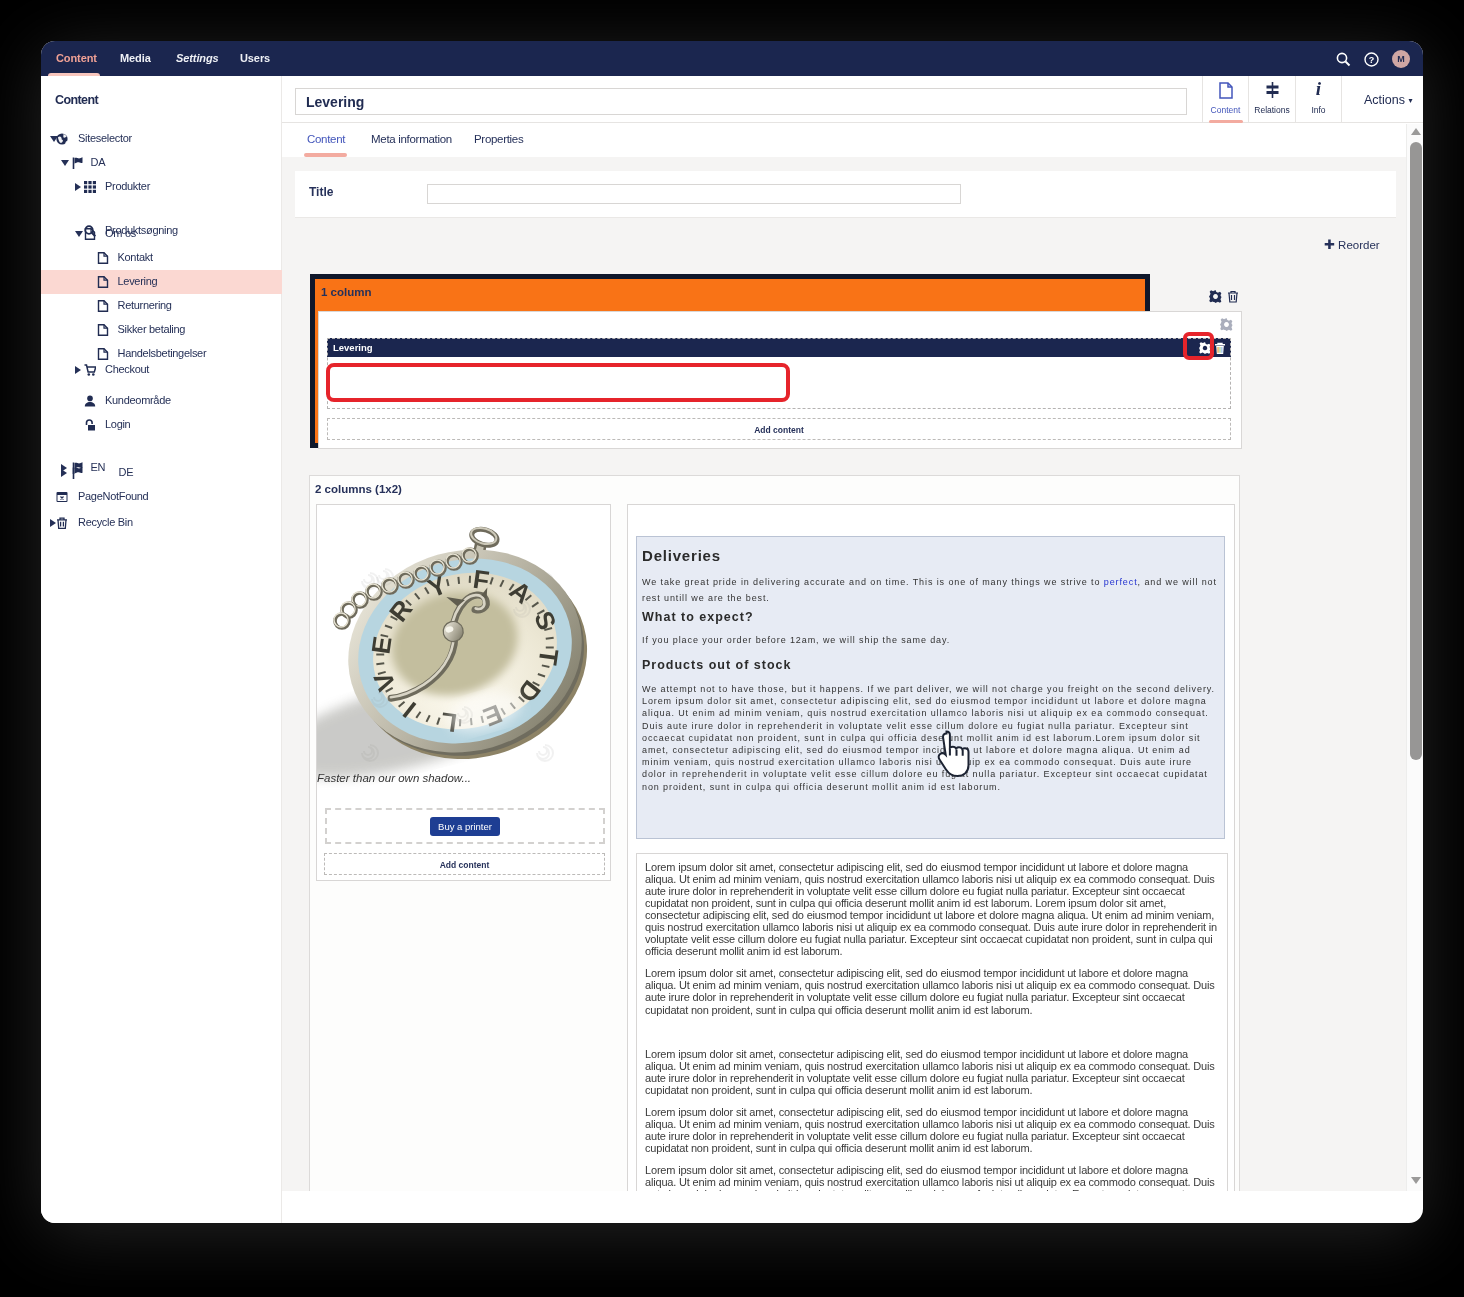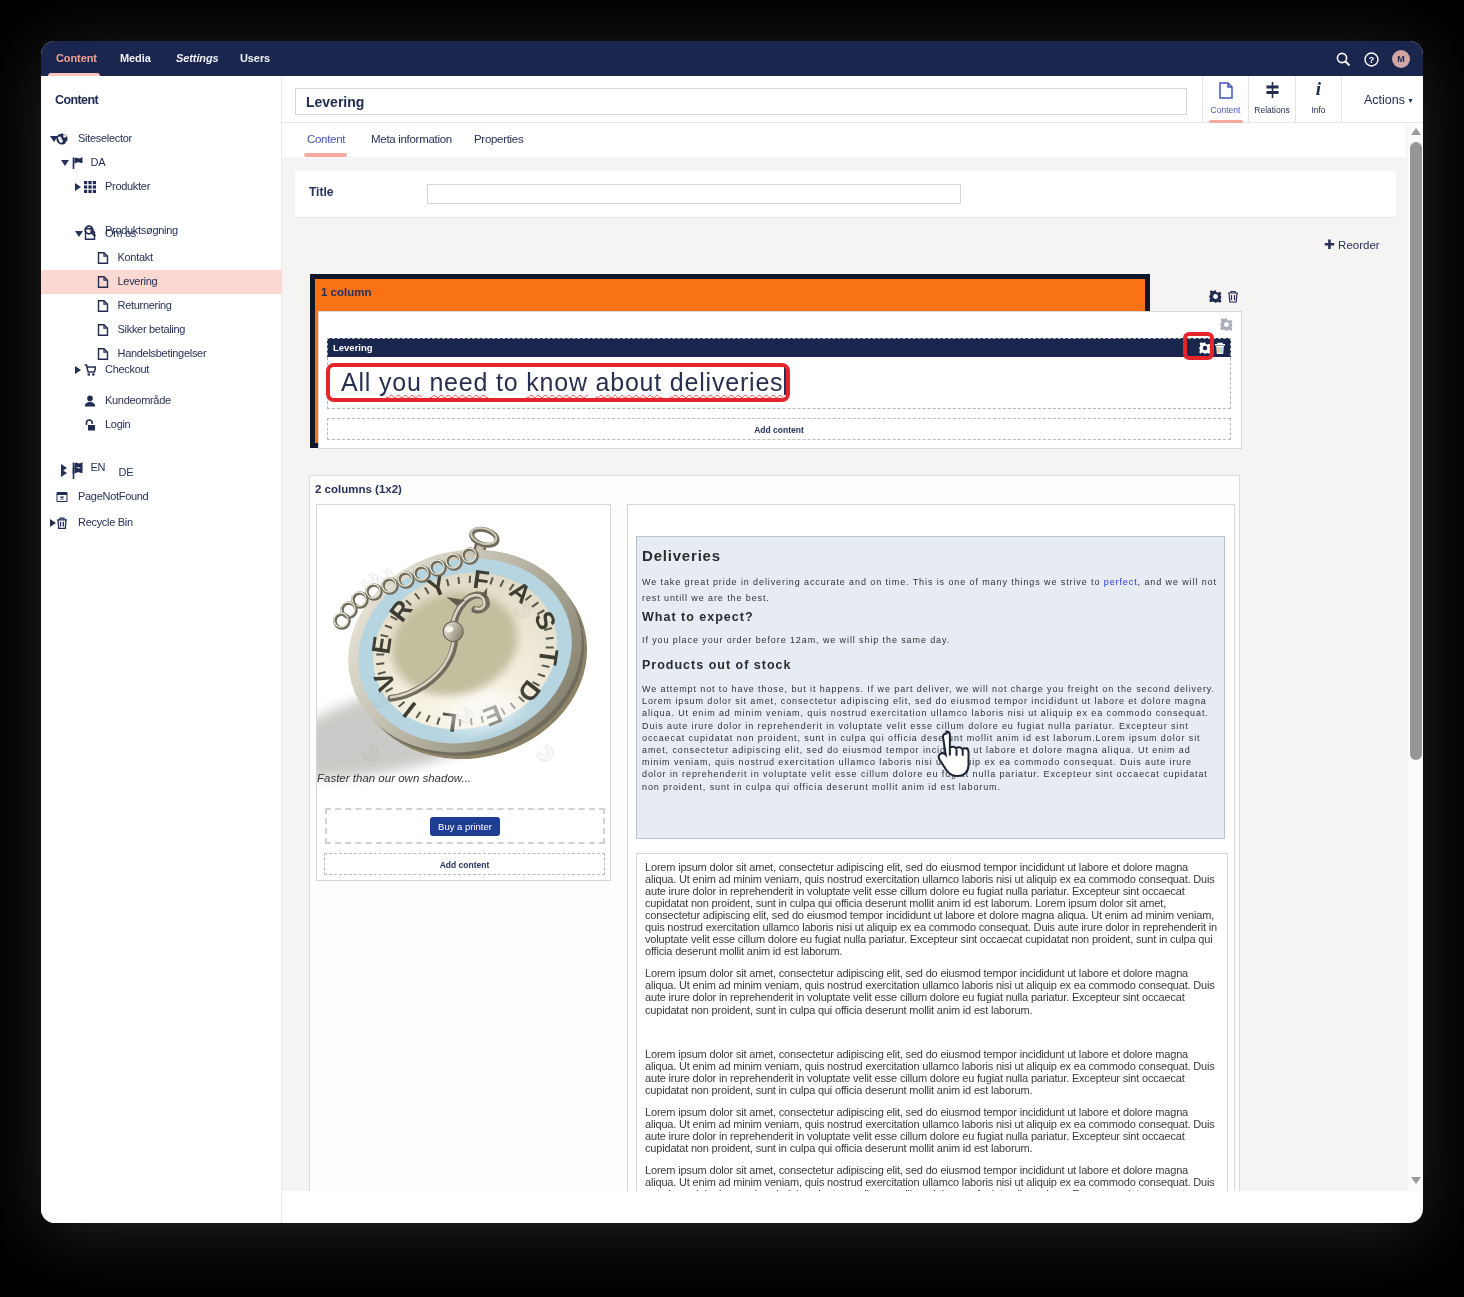--- a/index.html
+++ b/index.html
@@ -303,21 +303,20 @@
             </svg>
           <svg class="abs" style="left:887px;top:3.5px;" width="12" height="13" viewBox="0 0 12 13">
               <path d="M1 2.8 h10 M4 2.8 v-1.4 h4 v1.4" stroke="#fff" stroke-width="1.4" fill="none"></path>
               <path d="M2.2 4 h7.6 l-0.6 8 h-6.4 z" fill="#fff"></path>
               <rect x="3.4" y="5" width="1.3" height="5.8" fill="#eaa64f"></rect>
               <rect x="5.3" y="5" width="1.3" height="5.8" fill="#a8d49a"></rect>
               <rect x="7.2" y="5" width="1.3" height="5.8" fill="#9fc0ea"></rect>
             </svg>
         </div>
         <div class="dashcell"></div>
-        <div class="headline">All <span class="wavy">you</span> <span class="wavy">need</span> to <span class="wavy">know</span> <span class="wavy">about</span> <span class="wavy">deliveries</span><span style="display:inline-block;width:1.5px;height:28px;background:#29304f;vertical-align:-4px;margin-left:1px;"></span></div>
         <div class="addcontent" style="left:8px;top:106px;width:904px;height:22px;line-height:22px;">Add content</div>
       </div>
       <div class="redbox" style="left:868px;top:53px;width:31px;height:28px;border-width:4px;"></div>
       <div class="redbox" style="left:11px;top:84px;width:464px;height:39px;border-width:4px;border-radius:8px;"></div>
     </div>
 
     <div class="sec2">
       <div class="seclabel" style="position:absolute;left:5px;top:7px;">2 columns (1x2)</div>
       <div class="lcell">
 

